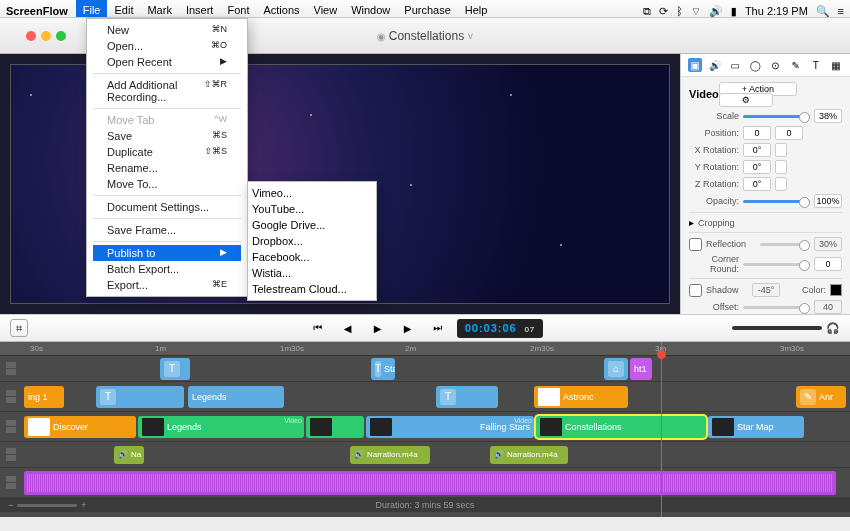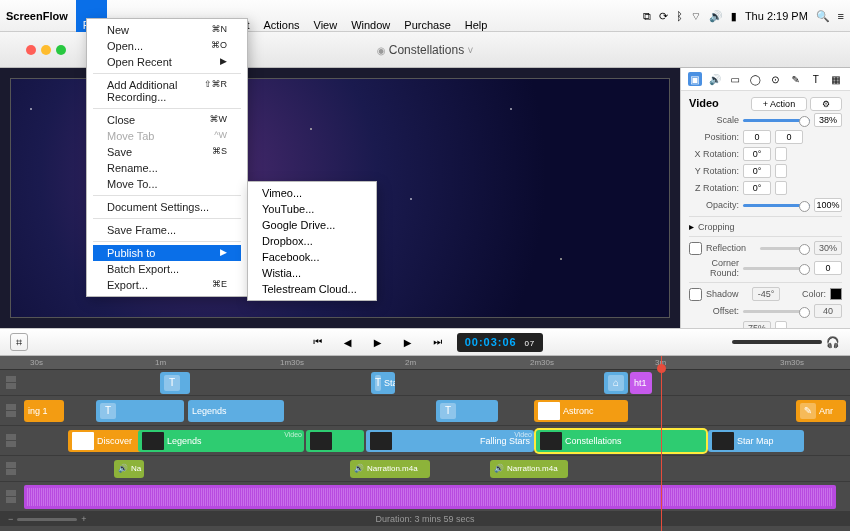--- a/index.html
+++ b/index.html
@@ -1,19 +1,19 @@
 <!DOCTYPE html>
 <html><head>
 <meta charset="utf-8">
 <style>
 * { margin: 0; padding: 0; box-sizing: border-box; font-family: -apple-system, "Helvetica Neue", Arial, sans-serif; }
 body { width: 850px; height: 531px; overflow: hidden; background: #ececec; font-size: 11px; }
 
 
-.menubar { height: 32px; background: linear-gradient(#fdfdfd,#f0f0f0); display: flex; align-items: center; padding: 0 6px; border-bottom: 1px solid #ccc; position: relative; z-index: 100; }
+.menubar { height: 18px; background: linear-gradient(#fdfdfd,#f0f0f0); display: flex; align-items: flex-end; padding: 0 6px; border-bottom: 1px solid #ccc; position: relative; z-index: 100; }
 .menubar .app { font-weight: 600; margin-right: 8px; }
 .menubar .mitem { padding: 16px 7px; height: 18px; line-height: 18px; cursor: default; }
 .menubar .mitem.active { background: #0a6fe8; color: #fff; }
 .menubar .right { margin-left: auto; display: flex; align-items: center; gap: 8px; }
 .menubar .right svg, .menubar .right span { height: 12px; }
 
 
 .toolbar { height: 36px; background: linear-gradient(#f7f7f7,#e6e6e6); border-bottom: 1px solid #bbb; display: flex; align-items: center; padding: 0 26px; }
 .toolbar .traffic { display: flex; gap: 5px; }
 .toolbar .dot { width: 10px; height: 10px; border-radius: 50%; }
@@ -28,31 +28,31 @@
 .stars::before, .stars::after { content:''; position:absolute; inset:0; background-image: radial-gradient(1px 1px at 20px 30px, #fff, transparent), radial-gradient(1px 1px at 80px 60px, #ffd, transparent), radial-gradient(1px 1px at 150px 20px, #fff, transparent), radial-gradient(1px 1px at 200px 90px, #fff, transparent), radial-gradient(1px 1px at 300px 50px, #ffd, transparent), radial-gradient(1px 1px at 400px 120px, #fff, transparent), radial-gradient(1px 1px at 500px 30px, #fff, transparent), radial-gradient(1px 1px at 550px 180px, #ffd, transparent), radial-gradient(1px 1px at 350px 200px, #fff, transparent), radial-gradient(1px 1px at 120px 170px, #fff, transparent); }
 
 
 .dropdown { position: absolute; top: 18px; left: 86px; width: 162px; background: #fff; border: 1px solid #bbb; box-shadow: 2px 4px 12px rgba(0,0,0,.25); z-index: 200; padding: 3px 6px; }
 .dropdown .ditem { padding: 2px 14px; display: flex; justify-content: space-between; font-size: 11px; color:#222; }
 .dropdown .ditem.disabled { color: #aaa; }
 .dropdown .ditem.hl { background: #0a6fe8; color: #fff; }
 .dropdown .sep { height: 1px; background: #e0e0e0; margin: 3px 0; }
 .dropdown .arrow { font-size: 9px; }
 .submenu { position: absolute; top: 181px; left: 247px; width: 130px; background:#fff; border:1px solid #bbb; box-shadow: 2px 4px 12px rgba(0,0,0,.25); z-index:201; padding:3px 0;}
-.submenu .ditem { padding: 2px 14px; font-size:11px; }
+.submenu .ditem { padding: 2px 4px; font-size:11px; }
 
 
 .inspector { width: 170px; background: #f4f4f4; border-left: 1px solid #ccc; font-size: 10px; overflow:hidden;}
 .inspector .tabs { display: flex; justify-content: space-around; padding: 4px; border-bottom: 1px solid #ddd; background:#fff;}
 .inspector .tabs div { width:14px;height:14px; display:flex;align-items:center;justify-content:center;}
 .inspector .tabs .on { background:#4a90e2; color:#fff; border-radius:2px; padding:2px;}
 .inspector .section { padding: 6px 8px; }
 .inspector .header { display:flex; justify-content:space-between; align-items:center; margin-bottom:4px;}
 .inspector .header b { font-size:11px; }
-.inspector .btn { background:#fff; border:1px solid #ccc; border-radius:3px; padding:1px 11px; font-size:9px;}
+.inspector .btn { background:#fff; border:1px solid #ccc; border-radius:3px; padding:1px 22px; font-size:9px;}
 .inspector .row { display:flex; align-items:center; margin:3px 0; gap:4px;}
 .inspector .row label { width:50px; text-align:right; color:#555; font-size:9px;}
 .inspector .row input[type=text] { width:28px; font-size:9px; border:1px solid #ccc; border-radius:2px; padding:1px; text-align:center;}
 .inspector .slider { flex:1; height:3px; background:#4a90e2; border-radius:2px; position:relative;}
 .inspector .slider.gray { background:#ccc; }
 .inspector .slider::after { content:''; position:absolute; right:0; top:-3px; width:9px;height:9px;background:#fff;border:1px solid #999;border-radius:50%;}
 .inspector .stepper{width:12px;height:14px;border:1px solid #ccc;border-radius:2px;background:#fff;}
 .inspector hr { border:none; border-top:1px solid #ddd; margin:4px 0;}
 
 
@@ -126,31 +126,31 @@
     <div class="ditem">
       <span>Open Recent</span>
       <span class="arrow">▶</span>
     </div>
     <div class="sep"></div>
     <div class="ditem">
       <span>Add Additional Recording...</span>
       <span class="arrow">⇧⌘R</span>
     </div>
     <div class="sep"></div>
-    <div class="ditem">
-      <span>Close</span>
-      <span class="arrow">⌘W</span>
-    </div>
     <div class="ditem disabled">
       <span>Move Tab</span>
       <span class="arrow">^W</span>
     </div>
     <div class="ditem">
       <span>Save</span>
       <span class="arrow">⌘S</span>
+    </div>
+    <div class="ditem">
+      <span>Duplicate</span>
+      <span class="arrow">⇧⌘S</span>
     </div>
     <div class="ditem">
       <span>Rename...</span>
       <span class="arrow"></span>
     </div>
     <div class="ditem">
       <span>Move To...</span>
       <span class="arrow"></span>
     </div>
     <div class="sep"></div>
@@ -356,21 +356,21 @@
       <div class="clip orange" style="left: 796px; width: 50px;">
         <div class="ticon">✎</div>
         <span>Anr</span>
       </div>
     </div>
   <div class="track tall" id="t3">
       <div class="ctrl">
         <div></div>
         <div></div>
       </div>
-      <div class="clip orange" style="left: 24px; width: 112px; margin-left: 44px;">
+      <div class="clip orange" style="left: 24px; width: 112px;">
         <div class="thumb"></div>
         <span>Discover</span>
       </div>
       <div class="clip green" style="left: 138px; width: 166px;">
         <div class="thumb dark"></div>
         <span>Legends</span>
         <span style="position:absolute;top:1px;right:2px;font-size:7px;opacity:.7">Video</span>
       </div>
       <div class="clip green" style="left: 306px; width: 58px;">
         <div class="thumb dark"></div>

